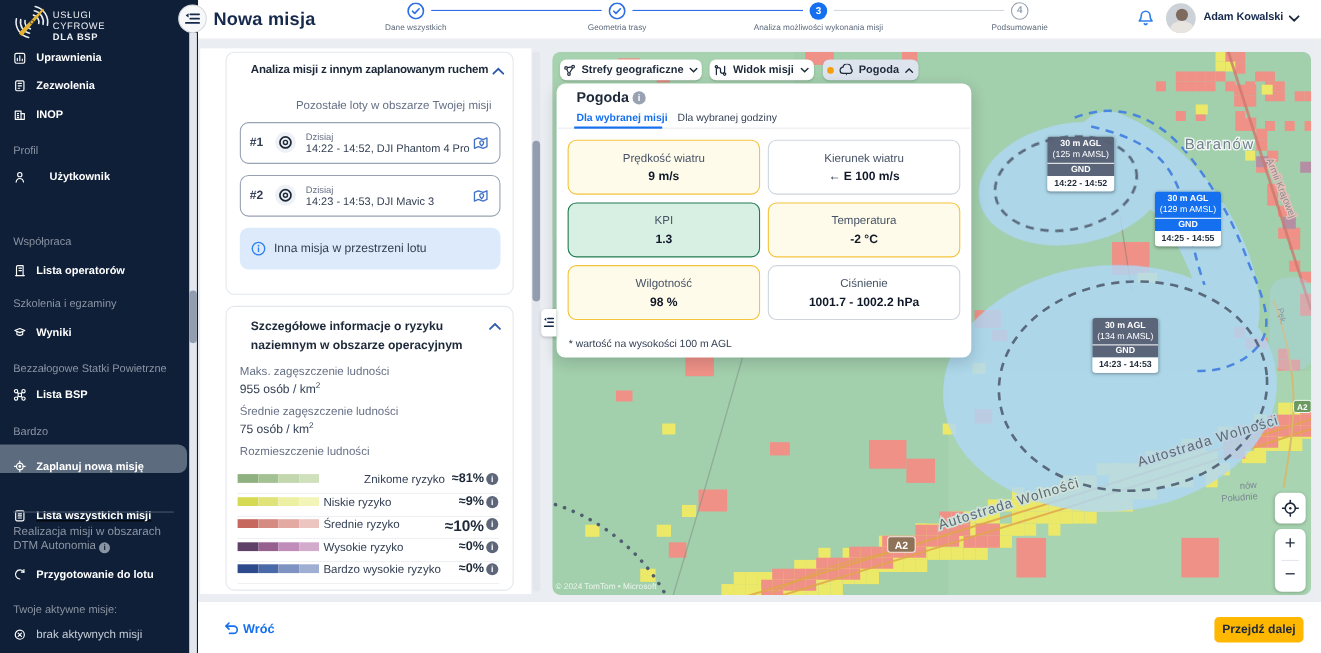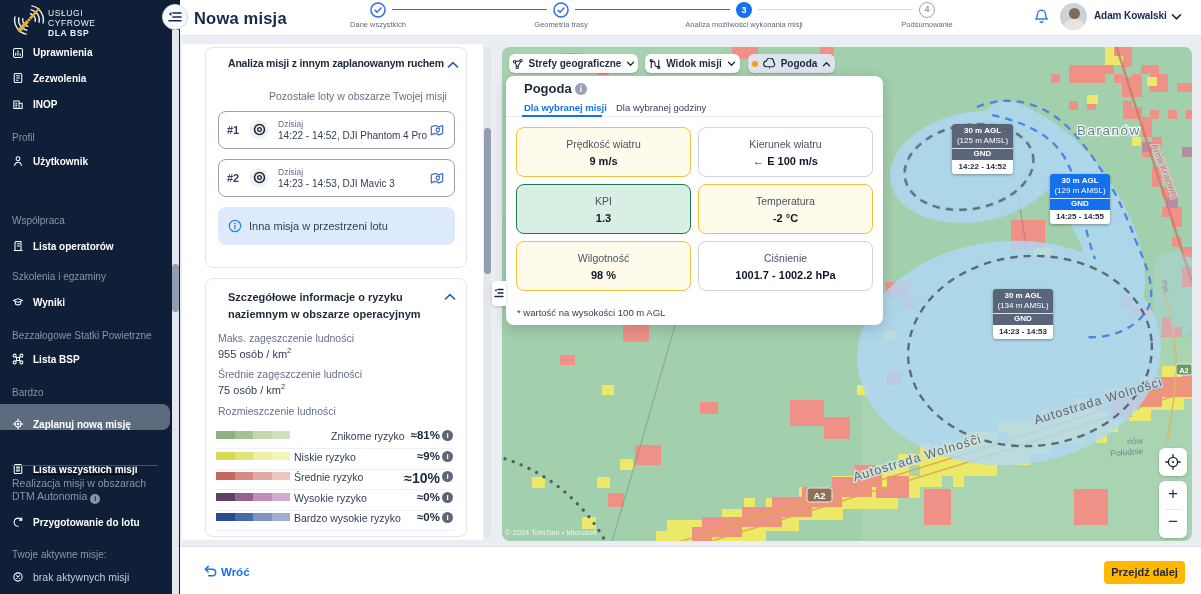--- a/index.html
+++ b/index.html
@@ -82,21 +82,21 @@
         <path d="M9.5 7h4v7h-4M5 7h1.5M5 9.5h1.5M5 12h1.5"></path>
       </svg>
       <span style="font-size:10px;font-weight:bold;color:#fff;">INOP</span>
     </div>
     <div style="position:absolute;left:12px;top:132px;font-size:10px;color:#8b94a3;">Profil</div>
     <div style="position:absolute;left:0;top:148px;width:170px;height:26px;display:flex;align-items:center;padding-left:12px;box-sizing:border-box;gap:9px;">
       <svg width="12" height="12" viewBox="0 0 16 16" fill="none" stroke="#fff" stroke-width="1.4" stroke-linecap="round" stroke-linejoin="round" style="flex:0 0 auto">
         <circle cx="8" cy="5" r="2.6"></circle>
         <path d="M3.5 14c.6-3 2.3-4.3 4.5-4.3S12 11 12.5 14"></path>
       </svg>
-      <span style="font-size:10px;font-weight:bold;color:#fff;">Użytkownik</span>
+      <span style="font-size:10px;font-weight:bold;color:#fff;margin-left:12px;">Użytkownik</span>
     </div>
     <div style="position:absolute;left:12px;top:215px;font-size:10px;color:#8b94a3;">Współpraca</div>
     <div style="position:absolute;left:0;top:233px;width:170px;height:26px;display:flex;align-items:center;padding-left:12px;box-sizing:border-box;gap:9px;">
       <svg width="12" height="12" viewBox="0 0 16 16" fill="none" stroke="#fff" stroke-width="1.4" stroke-linecap="round" stroke-linejoin="round" style="flex:0 0 auto">
         <path d="M4 14V3.5A1.5 1.5 0 015.5 2H12v12"></path>
         <path d="M3 14h10.5M7 5h3M7 8h3"></path>
       </svg>
       <span style="font-size:10px;font-weight:bold;color:#fff;">Lista operatorów</span>
     </div>
     <div style="position:absolute;left:12px;top:271px;font-size:10px;color:#8b94a3;">Szkolenia i egzaminy</div>

